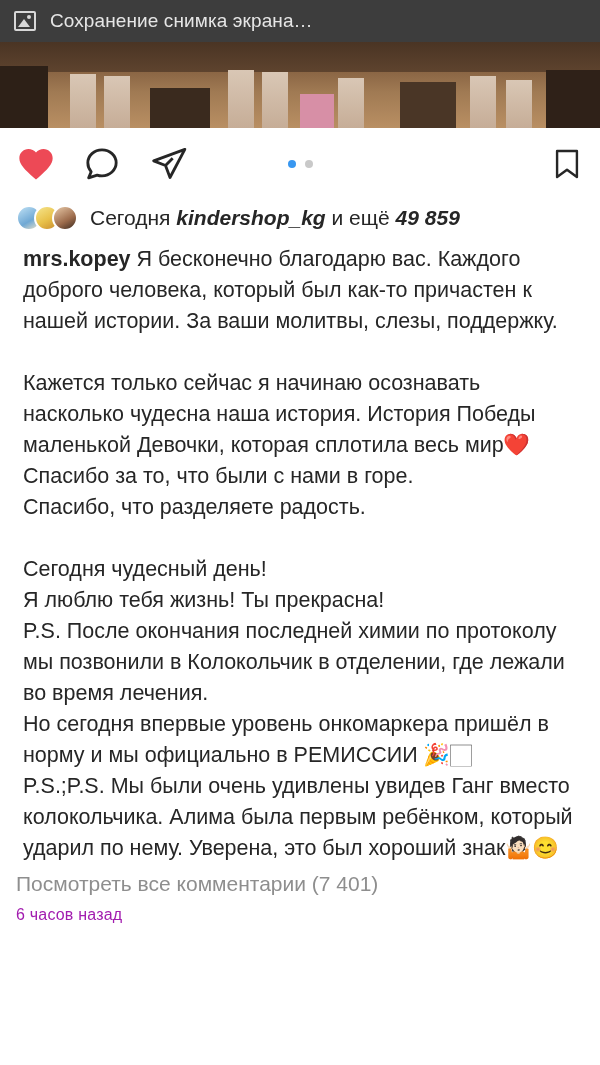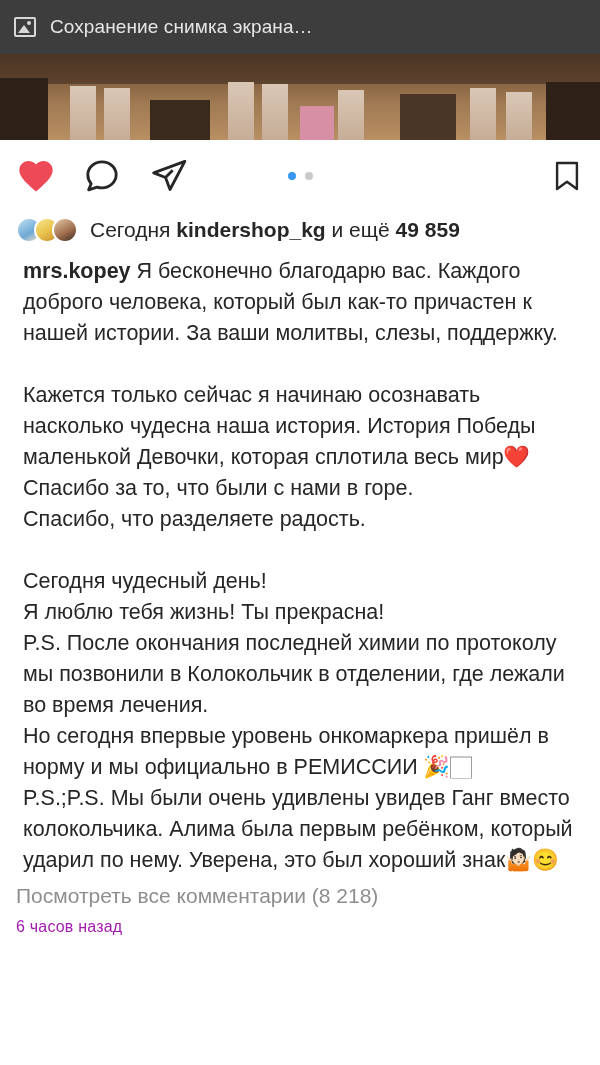--- a/index.html
+++ b/index.html
@@ -10,21 +10,21 @@
   body {
     width: 600px;
     height: 1065px;
     font-family: "Liberation Sans", sans-serif;
     overflow: hidden;
     position: relative;
   }
 
   
   .notif-bar {
-    height: 54px;
+    height: 42px;
     background: #3d3d3d;
     display: flex;
     align-items: center;
     padding: 0 14px;
     box-sizing: border-box;
   }
   .notif-icon {
     width: 22px;
     height: 20px;
     border: 2px solid #d8d8d8;
@@ -162,21 +162,21 @@
   .f1 { background: linear-gradient(150deg,#bfe1f5,#6fa8d4 60%,#f0e4c8); }
   .f2 { background: linear-gradient(150deg,#f6e58d,#e8c14a 55%,#c98b2e); }
   .f3 { background: linear-gradient(150deg,#e8c9a8,#9c6b4b 60%,#3a2a20); }
   .likes-text {
     font-size: 21px;
     color: #262626;
     white-space: nowrap;
     overflow: hidden;
     text-overflow: ellipsis;
   }
-  .likes-text b { font-weight: bold; }
+  .likes-text b { font-weight: bold; font-style: italic; }
 
   
   .caption {
     padding: 6px 16px 0 23px;
     font-size: 21.5px;
     line-height: 31px;
     color: #262626;
     white-space: pre-wrap;
     word-wrap: break-word;
   }
@@ -262,14 +262,14 @@
 
 Кажется только сейчас я начинаю осознавать насколько чудесна наша история. История Победы маленькой Девочки, которая сплотила весь мир❤️ Спасибо за то, что были с нами в горе.
 Спасибо, что разделяете радость.
 
 Сегодня чудесный день!
 Я люблю тебя жизнь! Ты прекрасна!
 P.S. После окончания последней химии по протоколу мы позвонили в Колокольчик в отделении, где лежали во время лечения.
 Но сегодня впервые уровень онкомаркера пришёл в норму и мы официально в РЕМИССИИ 🎉🏻
 P.S.;P.S. Мы были очень удивлены увидев Ганг вместо колокольчика. Алима была первым ребёнком, который ударил по нему. Уверена, это был хороший знак🤷🏻😊</span></div>
 
-<div class="view-comments">Посмотреть все комментарии (8 218)</div>
+<div class="view-comments">Посмотреть все комментарии (7 401)</div>
 <div class="timestamp">6 часов назад</div>
 
 </body></html>

